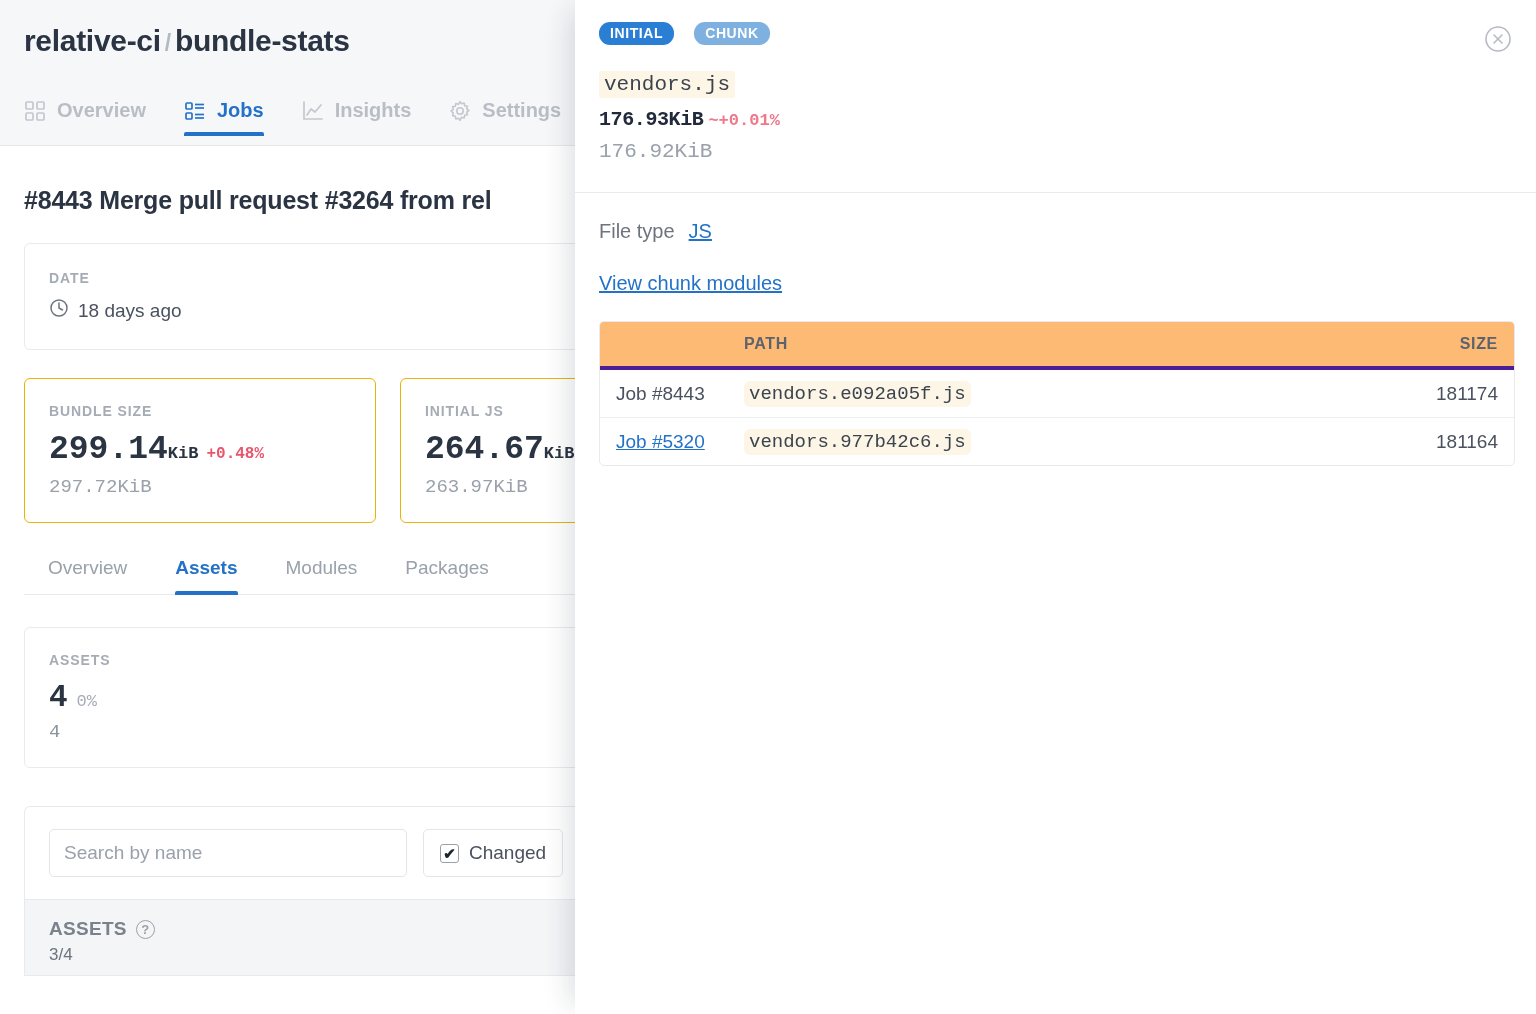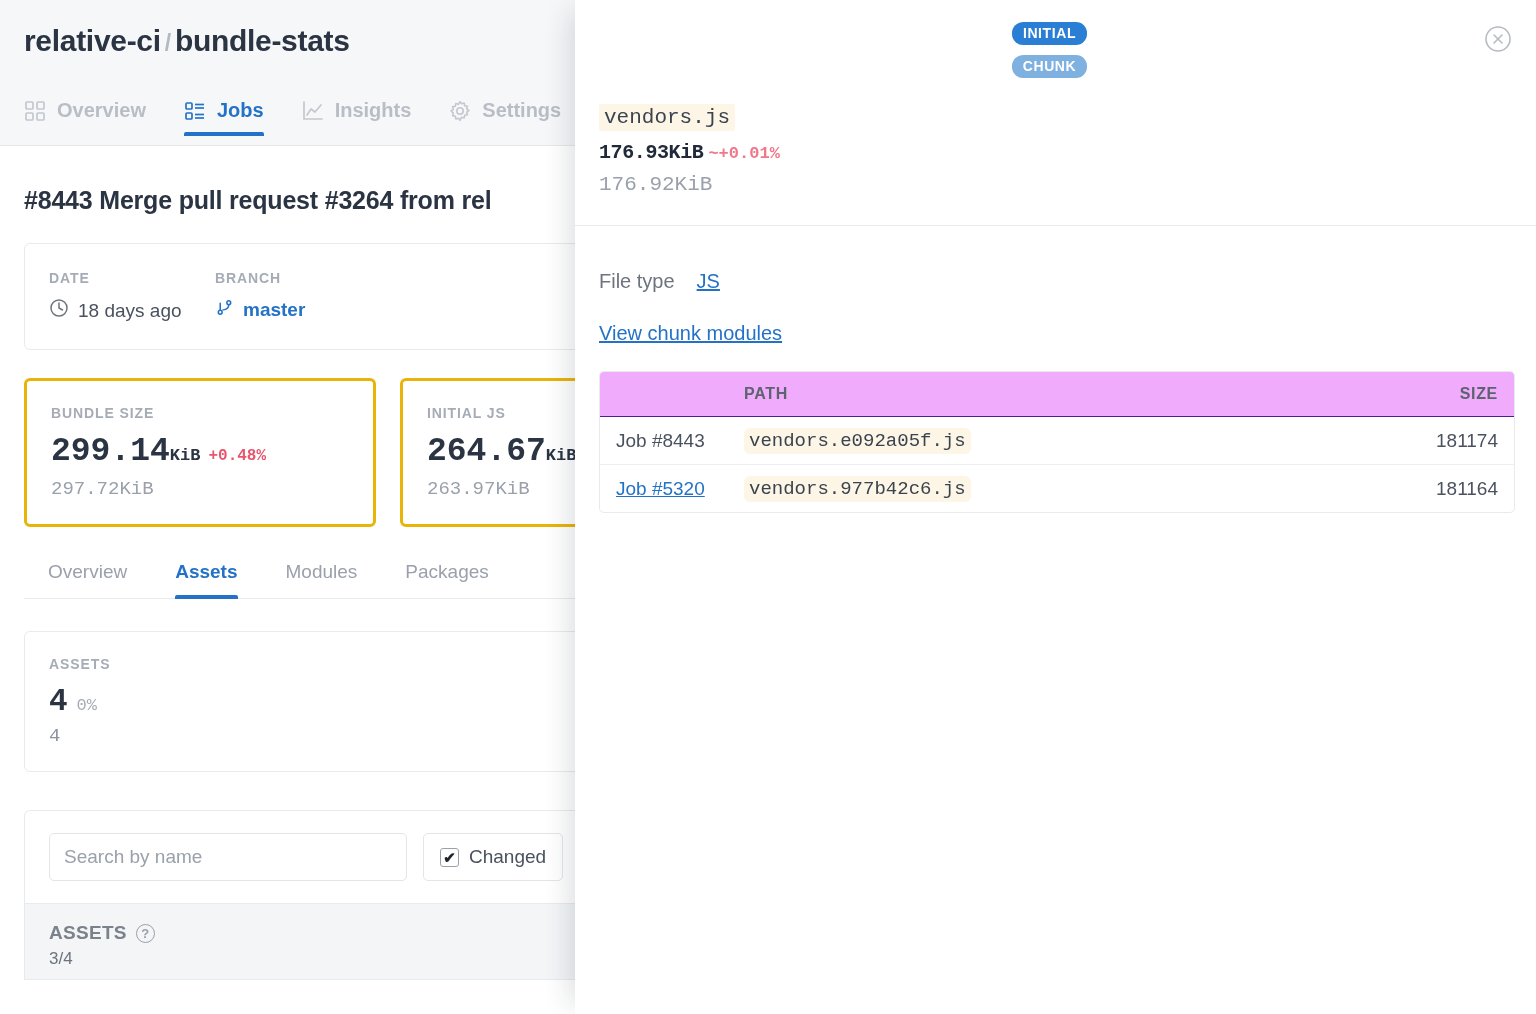--- a/index.html
+++ b/index.html
@@ -63,21 +63,21 @@
   }
   .meta-value {
     margin-top: 12px; font-size: 19px; color: #4a5260;
     display: flex; align-items: center; gap: 9px; white-space: nowrap;
   }
   .meta-value.link { color: #2472c8; font-weight: bold; }
   .meta-value.link.plain { font-weight: normal; }
 
   .stat-row { display: flex; gap: 24px; margin-top: 28px; }
   .stat-card {
-    border: 3px solid #eab308; border-radius: 6px; background: #fff;
+    border: 1px solid #eab308; border-radius: 6px; background: #fff;
     width: 352px; padding: 24px; flex: none;
   }
   .stat-label {
     font-size: 14px; font-weight: bold; letter-spacing: 0.9px; color: #a6acb5;
   }
   .stat-main {
     margin-top: 12px; display: flex; align-items: baseline; white-space: nowrap;
   }
   .stat-num { font-family: "Liberation Mono", monospace; font-size: 33px; font-weight: bold; color: #2b3442; }
   .stat-unit { font-family: "Liberation Mono", monospace; font-size: 17px; font-weight: bold; color: #2b3442; }
@@ -143,21 +143,21 @@
   }
 
   
   #panel {
     position: absolute; top: 0; right: 0; bottom: 0;
     width: 961px; background: #ffffff;
     box-shadow: -14px 0 26px -10px rgba(27, 35, 48, 0.16);
     padding: 22px 36px 0 24px;
     overflow: hidden;
   }
-  .badges { display: flex; gap: 10px; align-items: center; flex-direction: column; }
+  .badges { display: flex; gap: 20px; align-items: center; }
   .badge {
     font-size: 14px; font-weight: bold; letter-spacing: 0.6px; color: #fff;
     border-radius: 11px; padding: 4px 11px 5px 11px; line-height: 1;
   }
   .badge.initial { background: #2a7fd4; }
   .badge.chunk { background: #7eb0e0; }
   .close-btn {
     position: absolute; top: 25px; right: 24px;
     width: 28px; height: 28px; cursor: pointer;
   }
@@ -174,37 +174,37 @@
   .asset-delta {
     font-family: "Liberation Mono", monospace; font-size: 17px; font-weight: bold;
     color: #f0788a; margin-left: 5px;
   }
   .asset-baseline {
     margin-top: 9px; font-family: "Liberation Mono", monospace;
     font-size: 21px; color: #9aa1ab;
   }
   .panel-div { border-top: 1px solid #e8eaed; margin: 29px -36px 0 -24px; }
   .filetype-row {
-    margin-top: 44px; display: flex; align-items: flex-start; gap: 22px;
+    margin-top: 27px; display: flex; align-items: flex-start; gap: 14px;
     font-size: 20px; color: #6d747e;
   }
   .filetype-row a { color: #2472c8; text-decoration: underline; }
   .chunk-link {
     display: inline-block; margin-top: 29px;
     font-size: 20px; color: #2472c8; text-decoration: underline; cursor: pointer;
   }
   .ptable {
     margin-top: 26px; border: 1px solid #e8eaed; border-radius: 5px;
     overflow: hidden; width: 916px;
   }
   .ptable table { width: 100%; border-collapse: collapse; }
   .ptable thead th {
-    background: #f0abfc; font-size: 16px; font-weight: bold; color: #5c636e;
+    background: #fdba74; font-size: 16px; font-weight: bold; color: #5c636e;
     letter-spacing: 0.7px; padding: 13px 16px; text-align: left;
-    border-bottom: 1px solid #4c1d95;
+    border-bottom: 4px solid #4c1d95;
   }
   .ptable thead th.size-col { text-align: right; }
   .ptable tbody td {
     padding: 12px 16px; font-size: 19px; color: #4a5260;
     border-bottom: 1px solid #eceef1; vertical-align: middle;
   }
   .ptable tbody tr:last-child td { border-bottom: none; }
   .ptable td.job-col { width: 128px; white-space: nowrap; font-family: "Liberation Sans", sans-serif; }
   .ptable td.job-col a { color: #2472c8; text-decoration: underline; }
   .ptable td.path-col .hl {
@@ -285,33 +285,20 @@
           <span>
             <svg viewBox="0 0 20 20" width="20" height="20" fill="none" stroke="#6d747e" stroke-width="1.5">
               <circle cx="10" cy="10" r="8"></circle>
                 <polyline points="10,5 10,10 13.5,12" stroke-linecap="round"></polyline>
             </svg>
           </span>
           <span>18 days ago</span>
         </div>
       </div>
 
-      <div class="meta-col">
-        <div class="meta-label">BRANCH</div>
-        <div class="meta-value link">
-          <span>
-            <svg viewBox="0 0 20 20" width="19" height="19" fill="none" stroke="#2472c8" stroke-width="1.6">
-              <circle cx="5.5" cy="15" r="2"></circle>
-                <circle cx="14.5" cy="5" r="2"></circle>
-              <path d="M5.5 13V5.5M14.5 7c0 3.5-3 5-6 5.5" stroke-linecap="round"></path>
-            </svg>
-          </span>
-          <span>master</span>
-        </div>
-      </div>
 
     </div>
 
     <div class="stat-row">
       <div class="stat-card">
         <div class="stat-label">BUNDLE SIZE</div>
         <div class="stat-main">
           <span class="stat-num">299.14</span>
           <span class="stat-unit">KiB</span>
           <span class="stat-delta">+0.48%</span>

